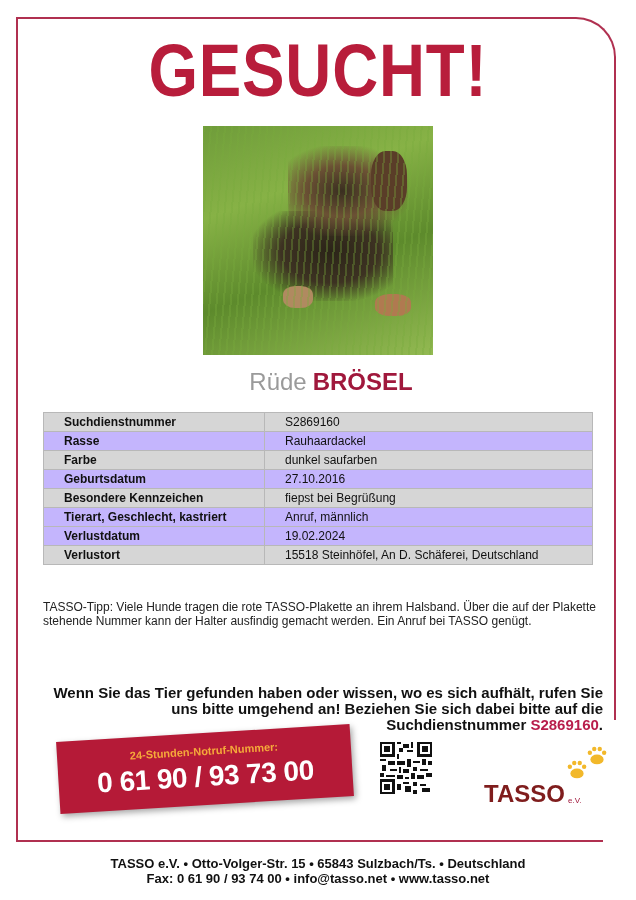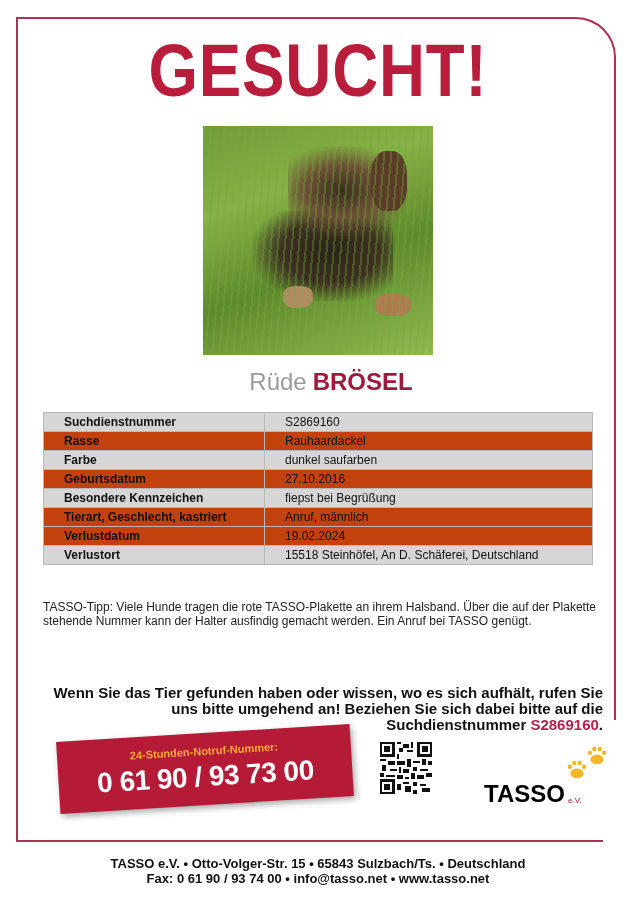--- a/index.html
+++ b/index.html
@@ -33,41 +33,41 @@
   .name-line { position: absolute; left: 1px; top: 368px; width: 636px; text-align: center;
                font-family: "Liberation Sans", sans-serif; font-size: 24px; padding-left: 12px; }
   .name-line .sex { color: #9a9a9a; }
   .name-line .pet-name { color: #a0183c; font-weight: bold; margin-left: 6px; }
 
   table.info { position: absolute; left: 43px; top: 412px; width: 550px; border-collapse: collapse;
                font-family: "Liberation Sans", sans-serif; font-size: 12px; }
   table.info td { border: 1px solid #b8b8b8; height: 18px; padding: 0 20px; line-height: 18px; }
   table.info td.k { width: 180px; font-weight: bold; }
   table.info tr.alt td { background: #d6d6d6; }
-  table.info tr.plain td { background: #c2410c; }
+  table.info tr.plain td { background: #c4b5fd; }
 
   .tip { position: absolute; left: 43px; top: 600px; width: 560px; font-family: "Liberation Sans", sans-serif;
          font-size: 12px; line-height: 14px; color: #222; }
 
   .appeal { position: absolute; left: 43px; top: 685px; width: 560px; font-family: "Liberation Sans", sans-serif;
             font-size: 15px; line-height: 16px; font-weight: bold; color: #111; text-align: right; }
   .appeal .ref { color: #b81d4b; }
 
   .hotline { position: absolute; left: 58px; top: 733px; width: 294px; height: 72px; background: #b51a37;
              transform: rotate(-3.5deg); box-shadow: 2px 3px 6px rgba(0,0,0,0.35); text-align: center; }
   .hotline .hl-label { position: absolute; left: 0; top: 12px; width: 100%; font-family: "Liberation Sans", sans-serif;
                        font-weight: bold; font-size: 11px; color: #f5a93a; }
   .hotline .hl-number { position: absolute; left: 0; top: 28px; width: 100%; font-family: "Liberation Sans", sans-serif;
                         font-weight: bold; font-size: 28px; color: #ffffff; letter-spacing: -0.5px; }
 
   .qr { position: absolute; left: 380px; top: 742px; width: 52px; height: 52px; }
 
   .logo { position: absolute; left: 480px; top: 740px; width: 140px; height: 80px; }
   .logo .brand { position: absolute; left: 4px; top: 40px; font-family: "Liberation Sans", sans-serif; font-weight: bold;
-                 font-size: 24px; color: #000000; }
+                 font-size: 24px; color: #7f1d1d; }
   .logo .ev { position: absolute; left: 88px; top: 56px; font-family: "Liberation Sans", sans-serif; font-size: 8px; color: #a0183c; }
   .paw { position: absolute; }
 
   .footer { position: absolute; left: 0; top: 856px; width: 636px; text-align: center;
             font-family: "Liberation Sans", sans-serif; font-size: 13px; line-height: 15px; color: #111; font-weight: bold; }
 </style>
 </head>
 <body>
 
 <div>

